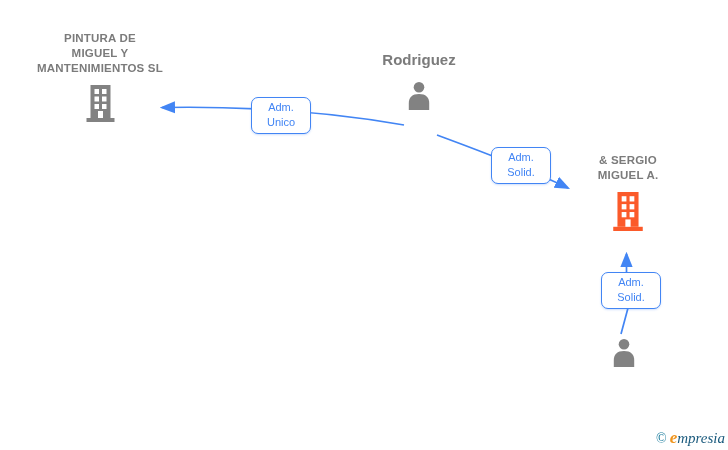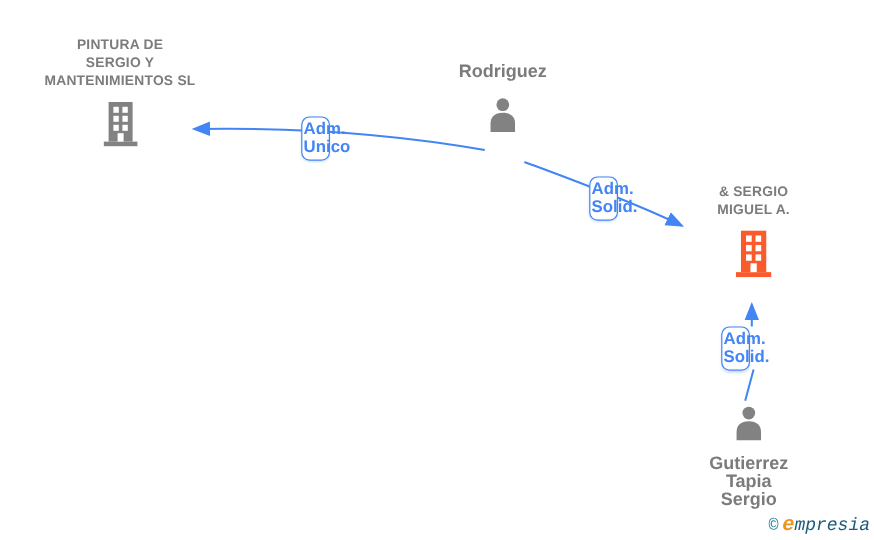--- a/index.html
+++ b/index.html
@@ -39,41 +39,40 @@
   #node-pintura .icon-wrap { margin-top: 9px; }
   #node-rodriguez { left: 344px; top: 52px; }
   #node-rodriguez .icon-wrap { margin-top: 13px; }
   #node-miguel   { left: 553px; top: 153px; }
   #node-miguel .icon-wrap { margin-top: 9px; }
   #node-gutierrez { left: 549px; top: 337px; }
   #node-gutierrez .node-label { margin-top: 7px; }
   .edge-label {
     position: absolute;
     z-index: 3;
-    width: 24px;
+    width: 60px;
     background: #ffffff;
     border: 1.5px solid #4285f4;
     border-radius: 7px;
     color: #4285f4;
-    font-size: 14px;
+    font-size: 11px;
     line-height: 15px;
     text-align: center;
     padding: 2px 1px 3px 1px;
     box-shadow: 0 1px 2px rgba(66,133,244,0.25);
-    font-weight: bold;
   }
   .edge-label .line { display: block; }
   #edge-label-unico  { left: 251px; top: 97px;  }
   #edge-label-solid1 { left: 491px; top: 147px; }
   #edge-label-solid2 { left: 601px; top: 272px; }
   .watermark {
     position: absolute;
     right: 3px; bottom: 2px;
     z-index: 4;
-    font-family: Liberation Mono, monospace;
+    font-family: Liberation Serif, serif;
     font-style: italic;
     white-space: nowrap;
   }
   .watermark .copy  { color: #1f7f9f; font-size: 14px; font-style: normal; margin-right: 3px; }
   .watermark .brand-e    { color: #ef941d; font-size: 17px; font-weight: 700; }
   .watermark .brand-rest { color: #1a5a7d; font-size: 15px; }
 </style>
 </head>
 <body>
 
@@ -86,21 +85,21 @@
       </marker>
     </defs>
     <path d="M 404 125 C 330 112, 245 106, 162 107.5" fill="none" stroke="#4285f4" stroke-width="1.7" marker-end="url(#arrow)"></path>
     <path d="M 437 135 C 472 148, 527 168, 568 188" fill="none" stroke="#4285f4" stroke-width="1.7" marker-end="url(#arrow)"></path>
     <path d="M 621 334 L 628 308 M 626.5 272 L 626.5 254" fill="none" stroke="#4285f4" stroke-width="1.7" marker-end="url(#arrow)"></path>
   </svg>
 
   <div class="node company" id="node-pintura">
     <div class="node-label">
       <span class="line">PINTURA DE</span>
-      <span class="line">SERGIO Y</span>
+      <span class="line">MIGUEL Y</span>
       <span class="line">MANTENIMIENTOS SL</span>
     </div>
     <span class="icon-wrap">
       <svg width="29" height="37" viewBox="0 0 28 37">
         <g class="icon-gray">
           <rect x="0" y="33" width="28" height="4"></rect>
           <rect x="4" y="0" width="20" height="33"></rect>
         </g>
         <g fill="#ffffff">
           <rect x="8" y="4" width="4.5" height="5"></rect>
@@ -155,25 +154,20 @@
 
   <div class="node person" id="node-gutierrez">
     <span class="icon-wrap">
       <svg width="30" height="30" viewBox="0 0 30 30">
         <g class="icon-gray">
           <circle cx="15" cy="7.2" r="5.3"></circle>
           <path d="M15 14 c-6.8 0 -10.2 3.4 -10.2 9 V30 h20.4 v-7 c0 -5.6 -3.4 -9 -10.2 -9 z"></path>
         </g>
       </svg>
     </span>
-    <div class="node-label">
-      <span class="line">Gutierrez</span>
-      <span class="line">Tapia</span>
-      <span class="line">Sergio</span>
-    </div>
   </div>
 
   <div class="edge-label" id="edge-label-unico">
     <span class="line">Adm.</span>
     <span class="line">Unico</span>
   </div>
   <div class="edge-label" id="edge-label-solid1">
     <span class="line">Adm.</span>
     <span class="line">Solid.</span>
   </div>

